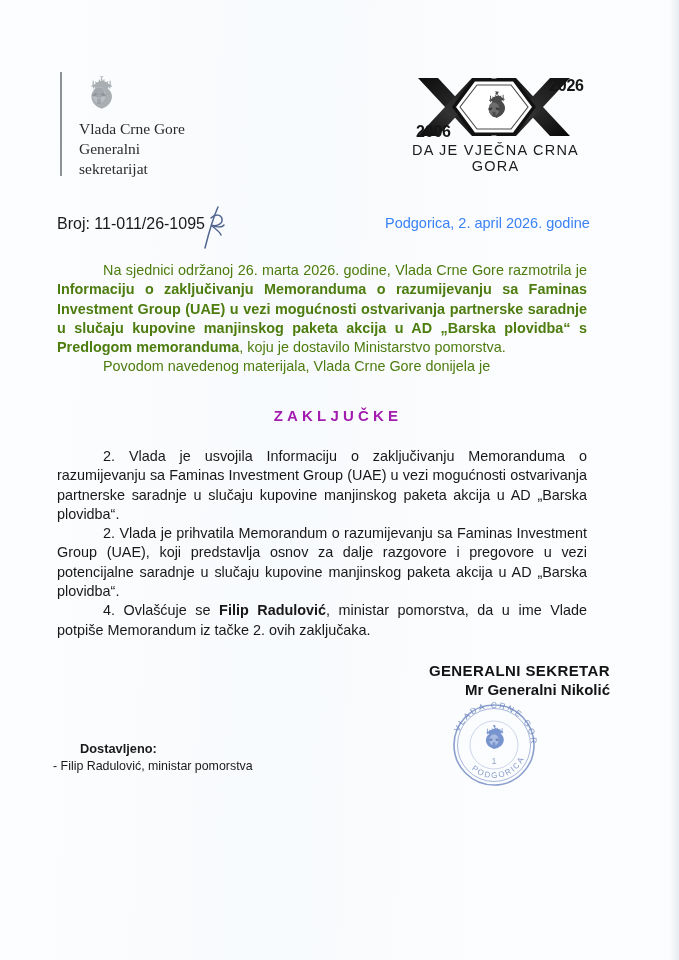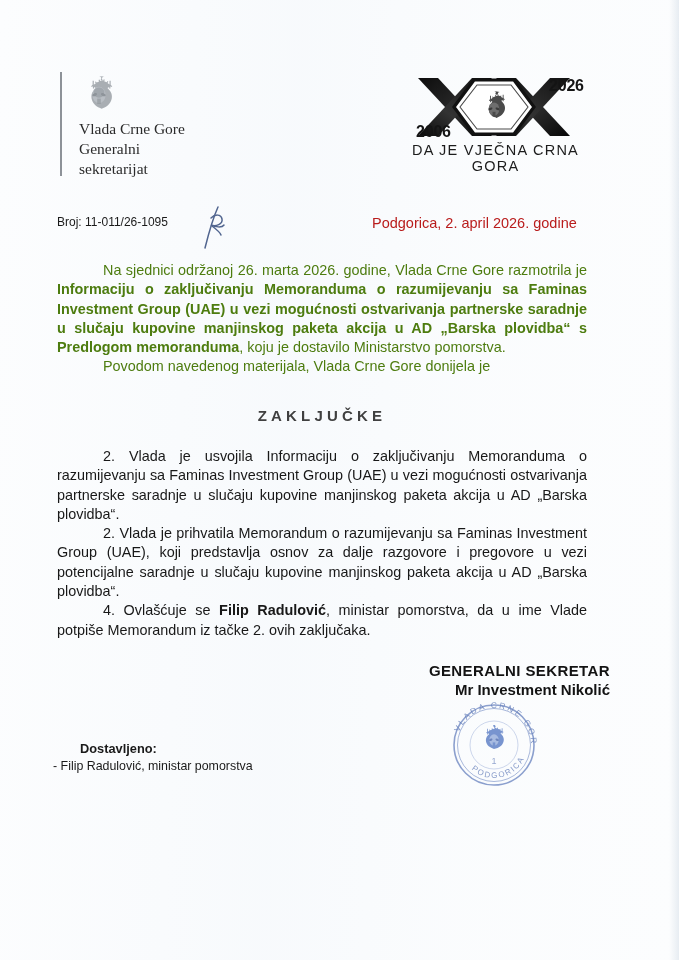--- a/index.html
+++ b/index.html
@@ -87,28 +87,28 @@
     font-size: 14.5px;
     letter-spacing: 1.25px;
     color: #1c1c1c;
     font-family: "Liberation Sans", sans-serif;
   }
 
   
   .meta-left {
     position: absolute;
     left: 57px; top: 215px;
-    font-size: 12px;
+    font-size: 16px;
     color: #1a1a1a;
   }
   .meta-right {
     position: absolute;
-    left: 372px; top: 215px;
+    left: 385px; top: 215px;
     font-size: 14.5px;
-    color: #b91c1c;
+    color: #3b82f6;
     text-align: right;
   }
   .hand-mark {
     position: absolute;
     left: 200px; top: 204px;
     width: 34px; height: 46px;
   }
 
   
   .body-copy {
@@ -120,28 +120,28 @@
     line-height: 19.3px;
     text-align: justify;
     color: #4d7c0f;
   }
   .body-copy p { margin: 0; }
   .body-copy p.indent { text-indent: 46px; }
   .body-copy b { font-weight: bold; }
 
   .zakljucke {
     position: absolute;
-    left: 57px;
+    left: 73px;
     top: 407px;
     width: 530px;
     text-align: center;
     font-size: 15px;
     font-weight: bold;
     letter-spacing: 4.2px;
-    color: #404040;
+    color: #a21caf;
   }
 
   .conclusions {
     position: absolute;
     left: 57px;
     top: 447px;
     width: 530px;
     font-size: 14.4px;
     line-height: 19.3px;
     text-align: justify;
@@ -281,21 +281,21 @@
   <div class="zakljucke">ZAKLJUČKE</div>
 
   <div class="conclusions">
     <p>2. Vlada je usvojila Informaciju o zaključivanju Memoranduma o razumijevanju sa Faminas Investment Group (UAE) u vezi mogućnosti ostvarivanja partnerske saradnje u slučaju kupovine manjinskog paketa akcija u AD „Barska plovidba“.</p>
     <p>2. Vlada je prihvatila Memorandum o razumijevanju sa Faminas Investment Group (UAE), koji predstavlja osnov za dalje razgovore i pregovore u vezi potencijalne saradnje u slučaju kupovine manjinskog paketa akcija u AD „Barska plovidba“.</p>
     <p><span>4. Ovlašćuje se </span><b>Filip Radulović</b><span>, ministar pomorstva, da u ime Vlade potpiše Memorandum iz tačke 2. ovih zaključaka.</span></p>
   </div>
 
   <div class="signature">
     <div class="sig-title">GENERALNI SEKRETAR</div>
-    <div>Mr Investment Nikolić</div>
+    <div>Mr Generalni Nikolić</div>
   </div>
 
   <div class="stamp">
     <svg width="106" height="106" viewBox="0 0 106 106" aria-hidden="true">
       <defs>
         <path id="arcTop" d="M 16,53 A 37,37 0 0 1 90,53"></path>
         <path id="arcBot" d="M 20,53 A 33,33 0 0 0 86,53"></path>
       </defs>
       <circle cx="53" cy="53" r="40" fill="none" stroke="#516fb5" stroke-width="1.6" opacity=".8"></circle>
       <circle cx="53" cy="53" r="36.5" fill="none" stroke="#516fb5" stroke-width="1" opacity=".6"></circle>

